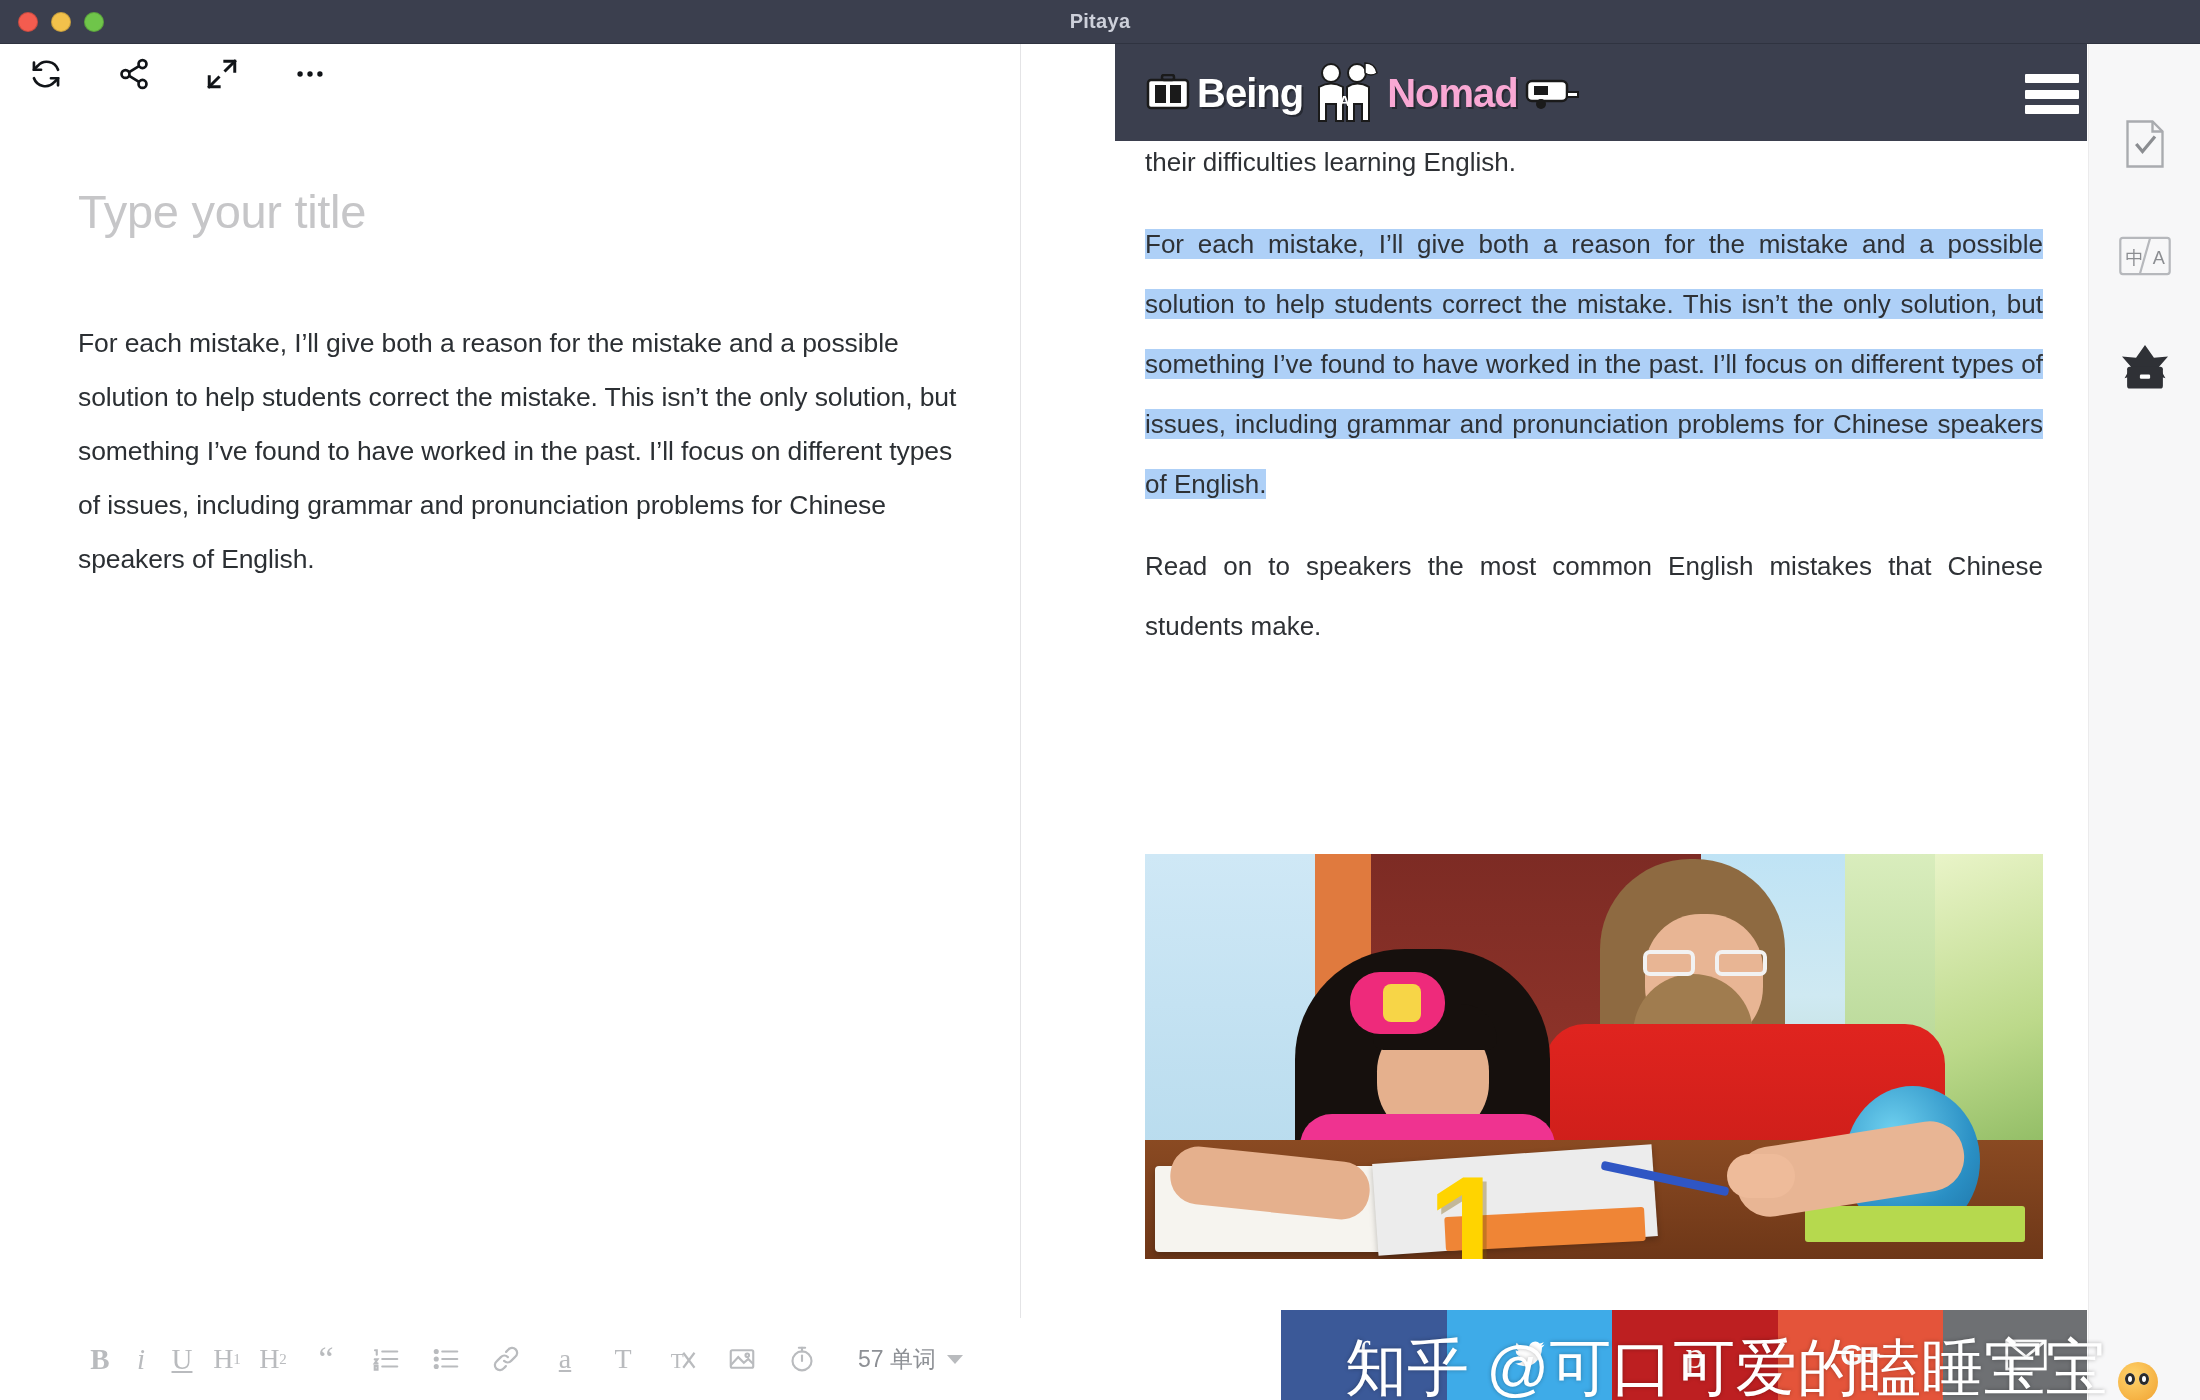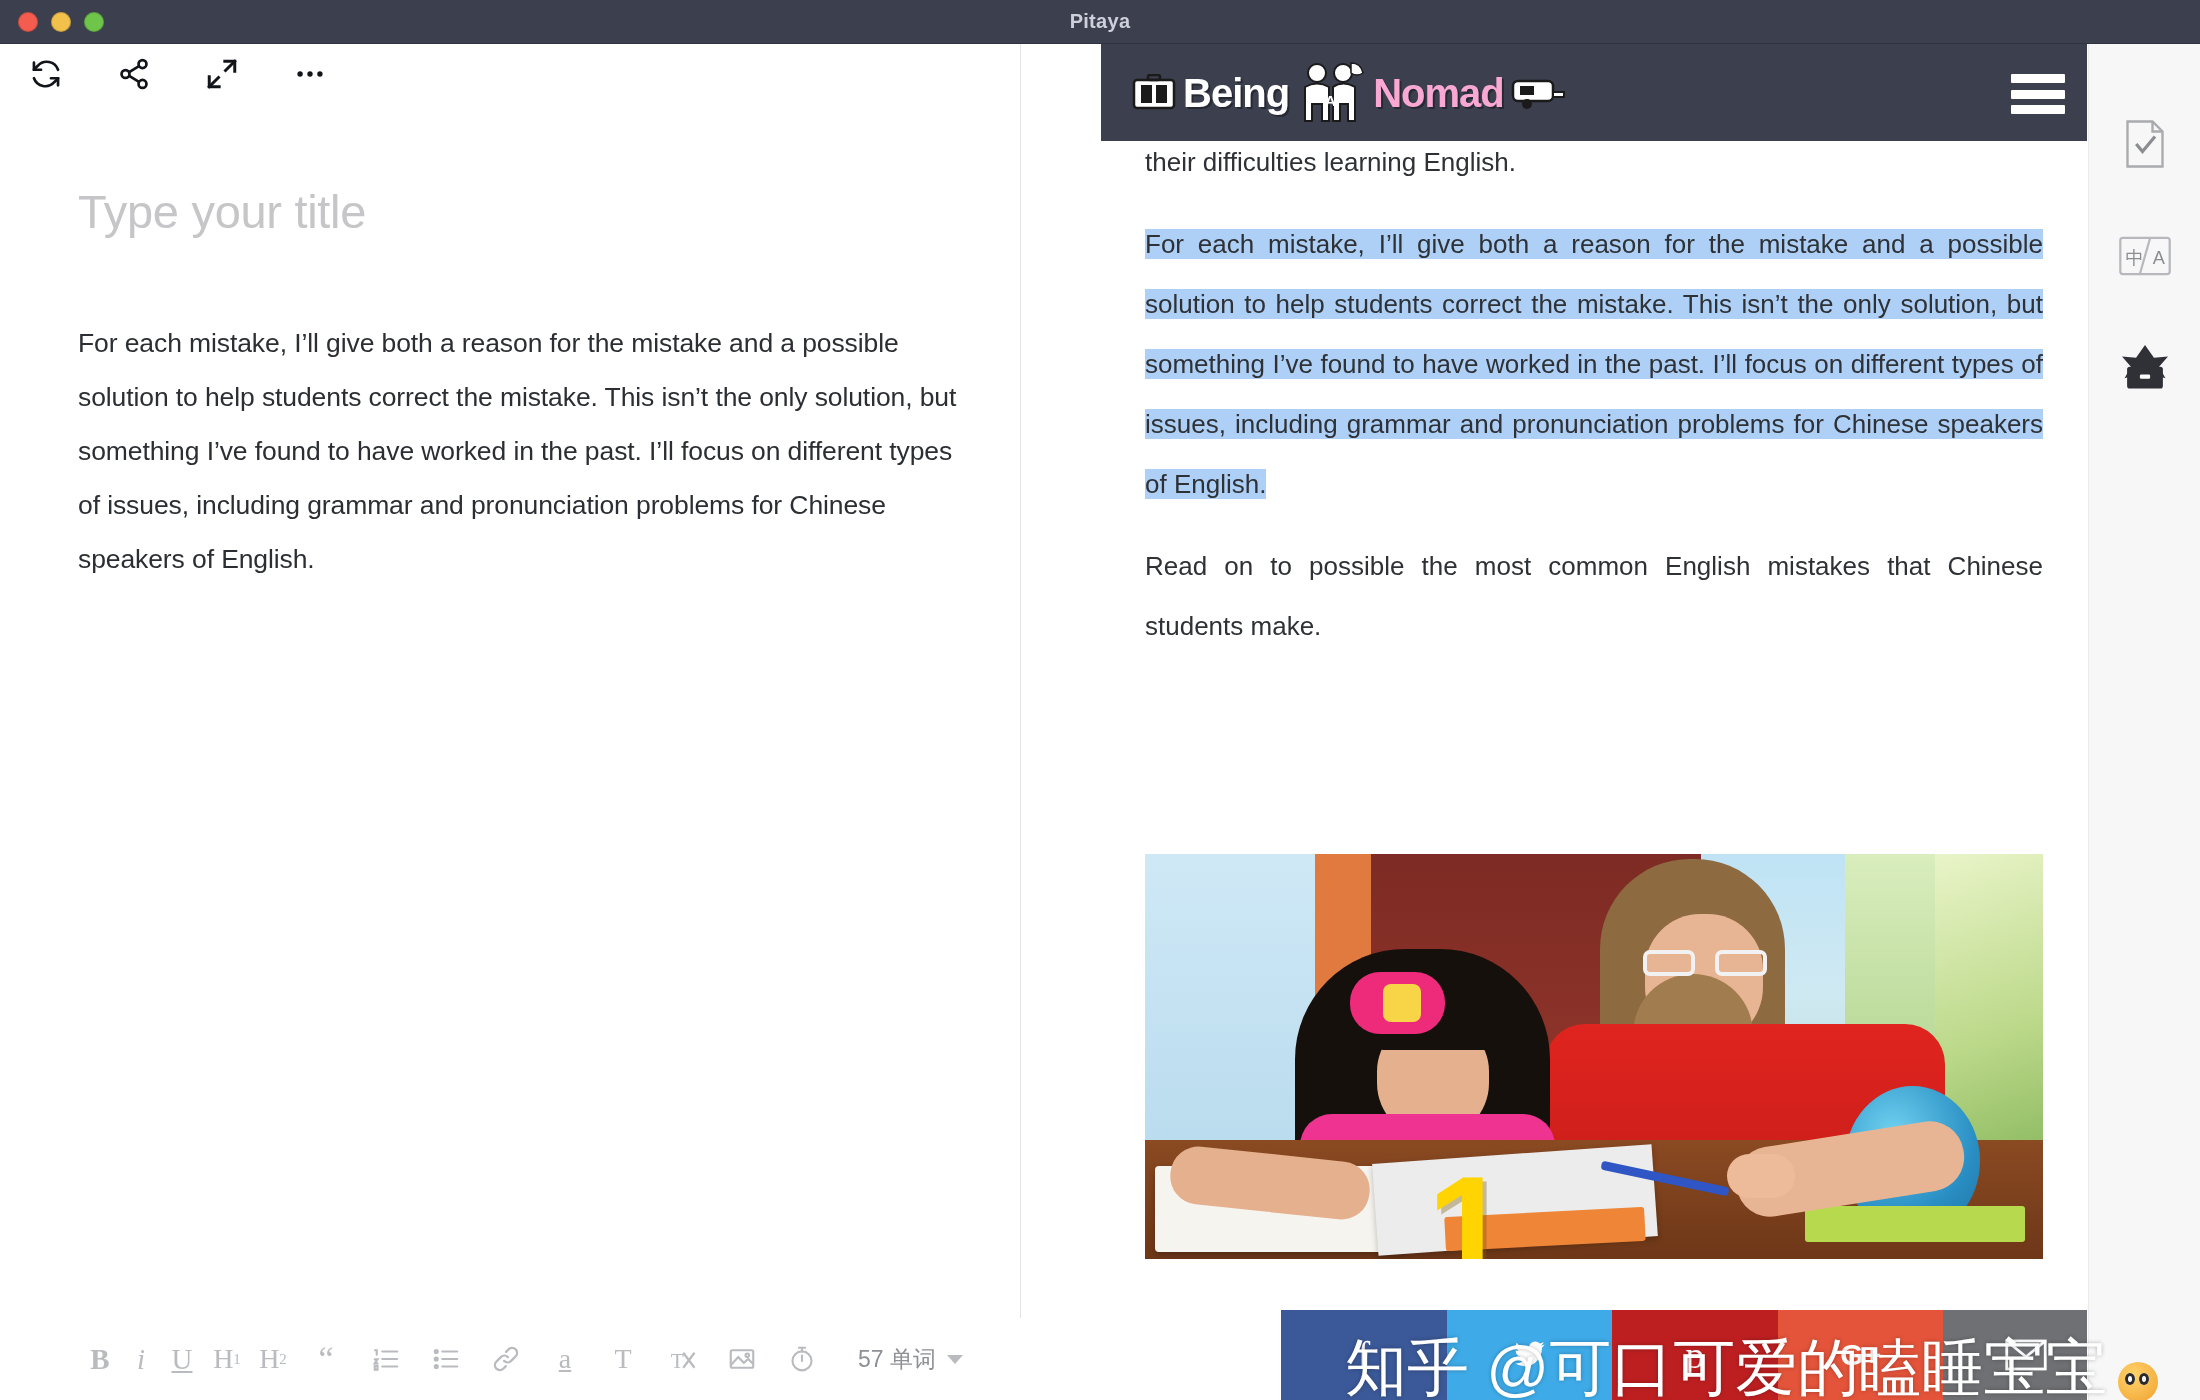--- a/index.html
+++ b/index.html
@@ -116,21 +116,21 @@
   }
 
   
   #preview-pane {
     position: absolute; left: 1101px; top: 0;
     width: 986px; height: 1356px;
     background: #ffffff;
     overflow: hidden;
   }
   #site-header {
-    position: absolute; top: 0; left: 0;
+    position: absolute; top: 0; left: 14px;
     width: 998px; height: 97px;
     background: #3b3f4e;
     display: flex; align-items: center;
     z-index: 6;
   }
   #site-logo {
     position: absolute; left: 24px; top: 14px;
     display: flex; align-items: center; height: 70px;
     color: #ffffff;
   }
@@ -431,21 +431,21 @@
 
     <div id="preview-pane">
 
       <div id="preview-content">
         <div class="pv-p" id="para-cut">…to Chinese students. But students can use it as well to help them overcome their difficulties learning English.</div>
 
         <div class="pv-p selected">
           <span class="sel">For each mistake, I’ll give both a reason for the mistake and a possible solution to help students correct the mistake. This isn’t the only solution, but something I’ve found to have worked in the past. I’ll focus on different types of issues, including grammar and pronunciation problems for Chinese speakers of English.</span>
         </div>
 
-        <div class="pv-p">Read on to possible the most common English mistakes that Chinese students make.</div>
+        <div class="pv-p">Read on to speakers the most common English mistakes that Chinese students make.</div>
       </div>
 
       <div id="pv-photo">
         <div class="ph ph-wallL"></div>
         <div class="ph ph-doorframe"></div>
         <div class="ph ph-wallDark"></div>
         <div class="ph ph-greenR"></div>
         <div class="ph ph-windowR"></div>
         <div class="ph ph-t-hair"></div>
         <div class="ph ph-t-face"></div>

